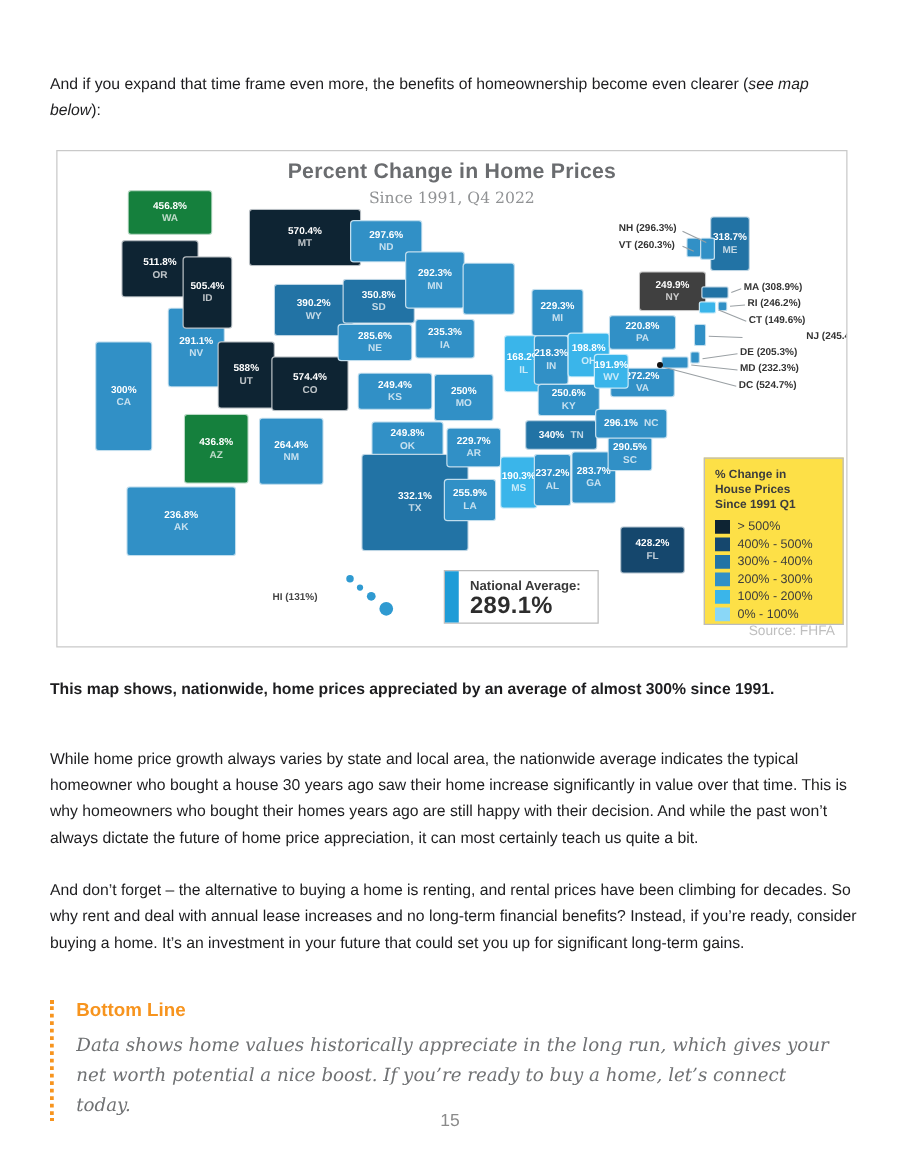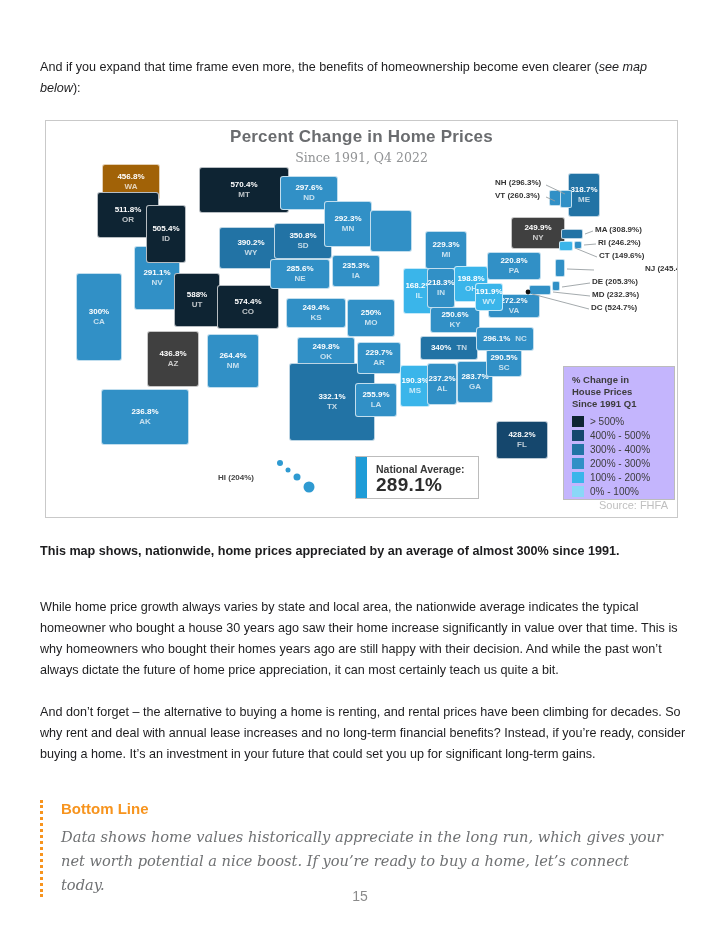--- a/index.html
+++ b/index.html
@@ -46,21 +46,21 @@
   .nat-avg {
     position:absolute; left:309px; top:335px; width:124px; height:43px;
     background:#fff; border:1px solid #bcbcbc;
   }
   .nat-bar { position:absolute; left:0; top:0; bottom:0; width:11px; background:#1e9cd7; }
   .nat-label { position:absolute; left:20px; top:6px; font-size:10.5px; font-weight:bold; color:#3a3a3a; }
   .nat-value { position:absolute; left:20px; top:17px; font-size:19px; font-weight:bold; color:#2d2d2d; letter-spacing:.3px; }
 
   .legend {
     position:absolute; left:517px; top:245px; width:112px; height:134px;
-    background:#c4b5fd; border:1px solid #bcbcbc; padding:7px 8px;
+    background:#fde047; border:1px solid #bcbcbc; padding:7px 8px;
   }
   .legend-title { font-size:9.5px; font-weight:bold; color:#3c3c3c; line-height:12px; white-space:pre-line; margin-bottom:4px; }
   .legend-row { display:flex; align-items:center; gap:6px; height:14px; }
   .legend-swatch { width:12px; height:11px; flex:0 0 auto; }
   .legend-label { font-size:10px; color:#3c3c3c; white-space:nowrap; }
   .map-source { position:absolute; right:9px; top:378px; font-size:11px; color:#bfbfbf; }
 
   
   .bottom-line {
     position:absolute; left:40px; top:800px; width:630px;
@@ -80,21 +80,21 @@
 
   <p class="para" style="left:40px; top:57px; width:618px;">
     <span>And if you expand that time frame even more, the benefits of homeownership become even clearer (</span><span class="italic">see map below</span><span>):</span>
   </p>
 
   <div class="map-figure">
     <div class="map-title">Percent Change in Home Prices</div>
     <div class="map-subtitle">Since 1991, Q4 2022</div>
 
     <div id="tiles">
-        <div class="tile" style="left: 56px; top: 31px; width: 58px; height: 36px; background: #a16207; margin-top: 12px;">
+        <div class="tile" style="left: 56px; top: 31px; width: 68px; height: 36px; background: #15803d;">
           <div class="tv">456.8%</div>
           <div class="tc">WA</div>
         </div>
         <div class="tile" style="left: 51px; top: 71px; width: 62px; height: 46px; background: rgb(14, 36, 51);">
           <div class="tv">511.8%</div>
           <div class="tc">OR</div>
         </div>
         <div class="tile" style="left: 30px; top: 152px; width: 46px; height: 88px; background: rgb(49, 144, 198);">
           <div class="tv">300%</div>
           <div class="tc">CA</div>
@@ -116,21 +116,21 @@
           <div class="tc">WY</div>
         </div>
         <div class="tile" style="left: 128px; top: 152px; width: 46px; height: 54px; background: rgb(14, 36, 51);">
           <div class="tv">588%</div>
           <div class="tc">UT</div>
         </div>
         <div class="tile" style="left: 171px; top: 164px; width: 62px; height: 44px; background: rgb(14, 36, 51);">
           <div class="tv">574.4%</div>
           <div class="tc">CO</div>
         </div>
-        <div class="tile" style="left: 101px; top: 210px; width: 52px; height: 56px; background: #404040;">
+        <div class="tile" style="left: 101px; top: 210px; width: 52px; height: 56px; background: #15803d;">
           <div class="tv">436.8%</div>
           <div class="tc">AZ</div>
         </div>
         <div class="tile" style="left: 161px; top: 213px; width: 52px; height: 54px; background: rgb(49, 144, 198);">
           <div class="tv">264.4%</div>
           <div class="tc">NM</div>
         </div>
         <div class="tile" style="left: 234px; top: 55px; width: 58px; height: 34px; background: rgb(49, 144, 198);">
           <div class="tv">297.6%</div>
           <div class="tc">ND</div>
@@ -288,21 +288,21 @@
       </g>
       <circle cx="482" cy="171" r="2.4" fill="#111"></circle>
       <g fill="#2f9ad1">
         <circle cx="234" cy="342" r="3"></circle>
         <circle cx="242" cy="349" r="2.5"></circle>
         <circle cx="251" cy="356" r="3.5"></circle>
         <circle cx="263" cy="366" r="5.5"></circle>
       </g>
     </svg>
 
-    <div class="hi-label" style="left:172px; top:352px;">HI (204%)</div>
+    <div class="hi-label" style="left:172px; top:352px;">HI (131%)</div>
 
     <div class="nat-avg">
       <div class="nat-bar"></div>
       <div class="nat-label">National Average:</div>
       <div class="nat-value">289.1%</div>
     </div>
 
     <div class="legend">
       <div class="legend-title">% Change in
 House Prices

